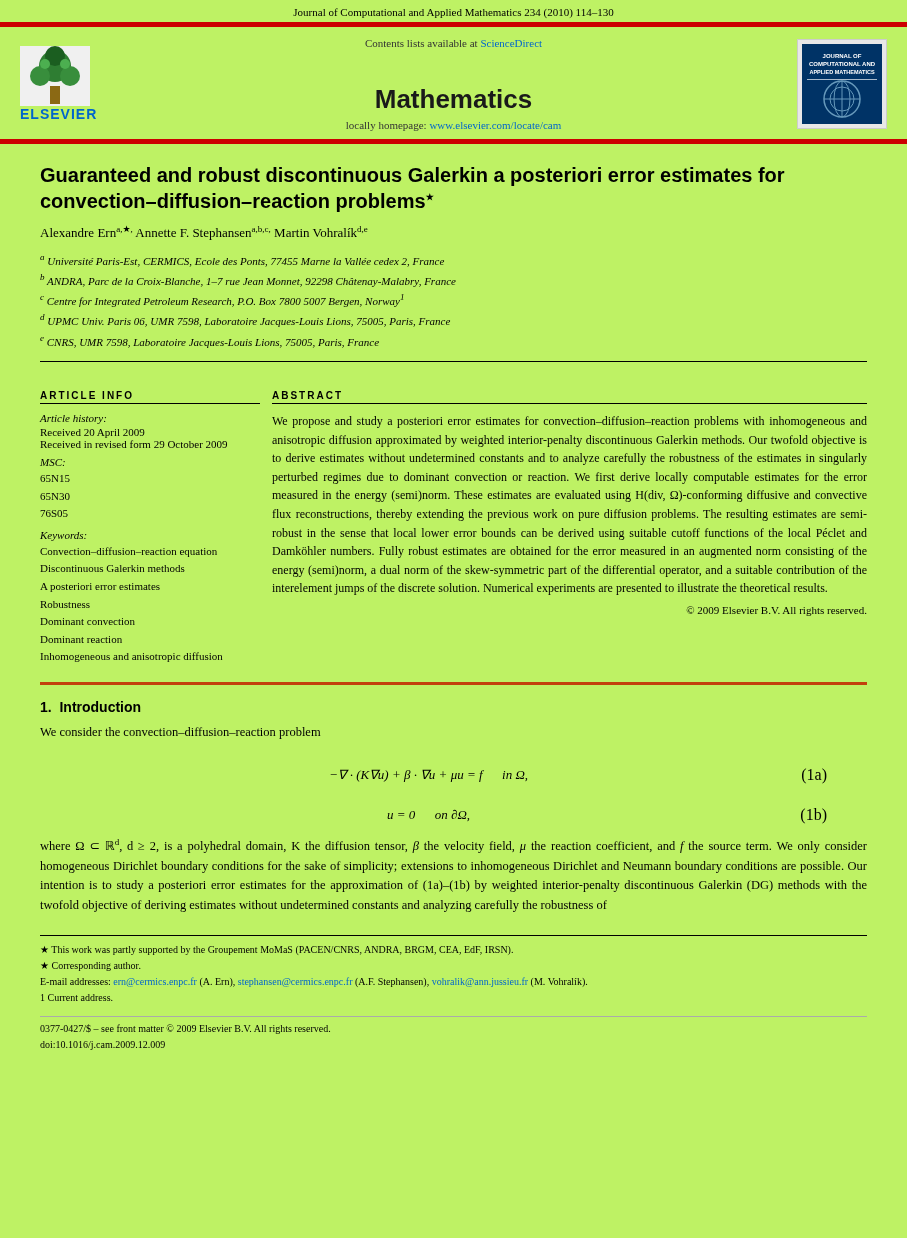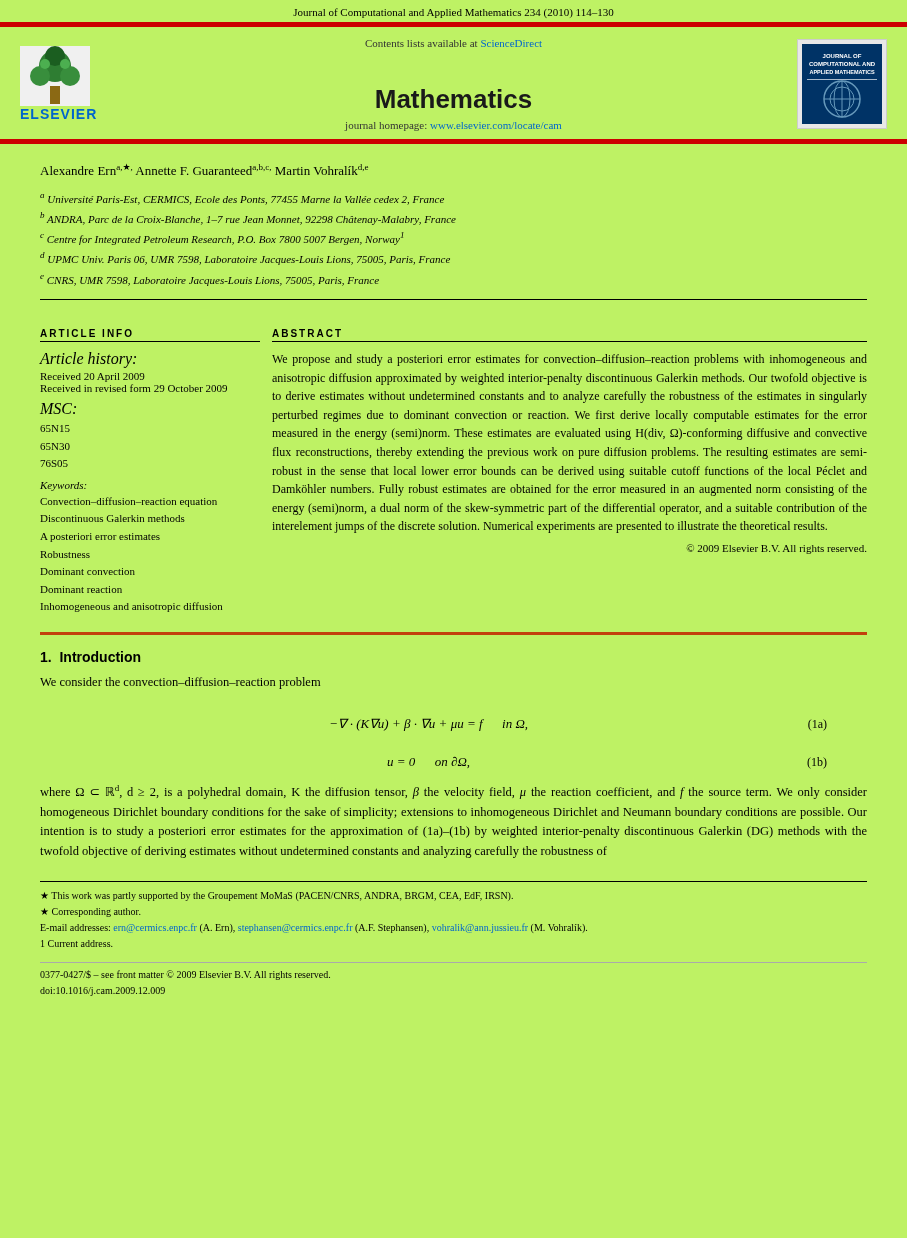--- a/index.html
+++ b/index.html
@@ -149,21 +149,21 @@
       text-transform: uppercase;
       border-bottom: 1px solid #000;
       padding-bottom: 2px;
       margin-bottom: 8px;
     }
     .article-info-row {
       margin-bottom: 6px;
     }
     .article-info-label {
       font-style: italic;
-      font-size: 16px;
+      font-size: 11px;
       margin-bottom: 2px;
     }
     .article-info-value {
       font-size: 11px;
     }
     .msc-list, .keywords-list {
       font-size: 11px;
       line-height: 1.6;
     }
     .keywords-label {
@@ -207,21 +207,21 @@
     }
     .eq-left {
       flex: 1;
       text-align: center;
       font-size: 13px;
       font-style: italic;
     }
     .eq-right {
       width: 50px;
       text-align: right;
-      font-size: 12px;
+      font-size: 16px;
     }
 
     
     .footer-divider {
       border-top: 1px solid #000;
       margin-top: 20px;
       padding-top: 6px;
     }
     .footnote-line {
       font-size: 10px;
@@ -286,21 +286,21 @@
     <div class="journal-header-center">
       <div class="contents-available">
         <span>Contents lists available at</span>
         <a class="link-blue">ScienceDirect</a>
       </div>
       <div class="journal-title-main">
         <br>
         <span>Mathematics</span>
       </div>
       <div class="journal-homepage">
-        <span>journal homepage:</span>
+        <span>locally homepage:</span>
         <a class="link-blue">www.elsevier.com/locate/cam</a>
       </div>
     </div>
 
     <div class="journal-header-right">
       <div class="journal-logo-box">
         <svg width="80" height="80" viewBox="0 0 80 80">
           <rect width="80" height="80" fill="#003366"></rect>
           <text x="40" y="14" text-anchor="middle" font-size="6" fill="white" font-family="Arial" font-weight="bold">JOURNAL OF</text>
           <text x="40" y="22" text-anchor="middle" font-size="6" fill="white" font-family="Arial" font-weight="bold">COMPUTATIONAL AND</text>
@@ -315,23 +315,26 @@
         </svg>
       </div>
     </div>
   </div>
 
   <div class="red-line"></div>
 
   <div class="article-body">
 
     <div class="article-title-section">
+      <div class="article-title">
+        <span>Guaranteed and robust discontinuous Galerkin a posteriori error estimates for convection–diffusion–reaction problems</span><sup>★</sup>
+      </div>
       <div class="article-authors">
         <span>Alexandre Ern</span><sup>a,★,</sup>
-        <span>Annette F. Guaranteed</span><sup>a,b,c,</sup>
+        <span>Annette F. Stephansen</span><sup>a,b,c,</sup>
         <span>Martin Vohralík</span><sup>d,e</sup>
       </div>
       <div class="affiliations">
         <div><sup>a</sup> Université Paris-Est, CERMICS, Ecole des Ponts, 77455 Marne la Vallée cedex 2, France</div>
         <div><sup>b</sup> ANDRA, Parc de la Croix-Blanche, 1–7 rue Jean Monnet, 92298 Châtenay-Malabry, France</div>
         <div><sup>c</sup> Centre for Integrated Petroleum Research, P.O. Box 7800 5007 Bergen, Norway<sup>1</sup></div>
         <div><sup>d</sup> UPMC Univ. Paris 06, UMR 7598, Laboratoire Jacques-Louis Lions, 75005, Paris, France</div>
         <div><sup>e</sup> CNRS, UMR 7598, Laboratoire Jacques-Louis Lions, 75005, Paris, France</div>
       </div>
     </div>

